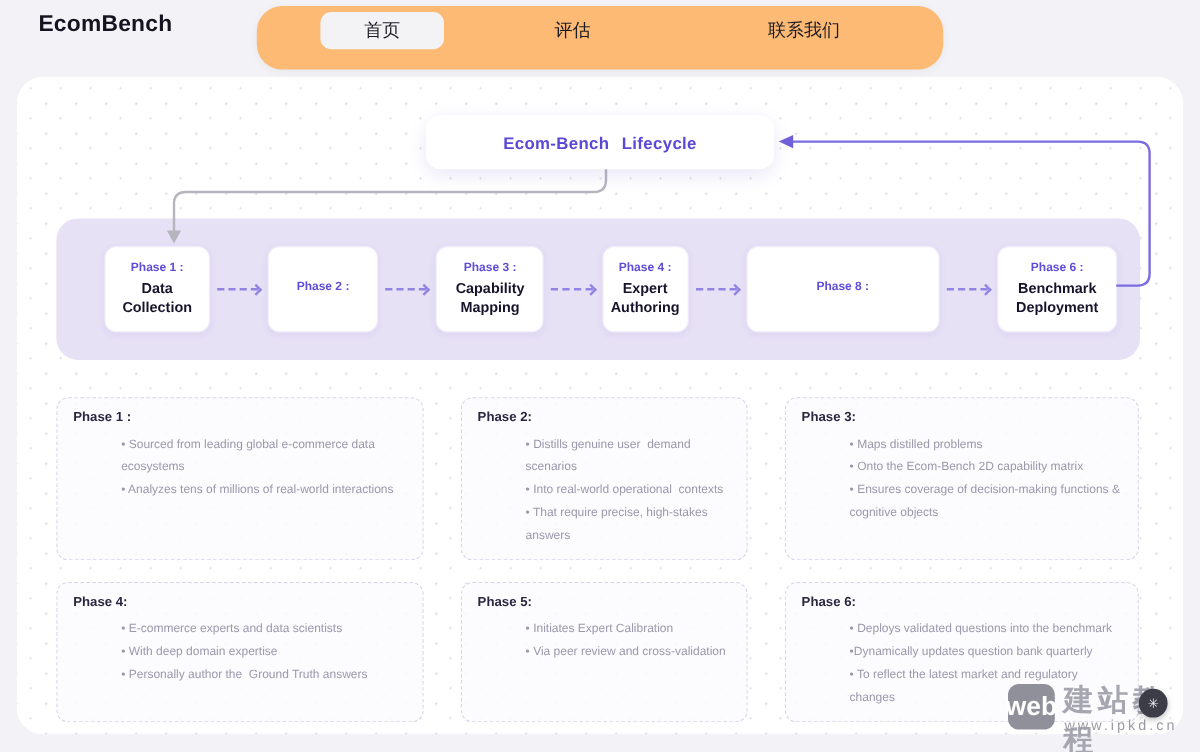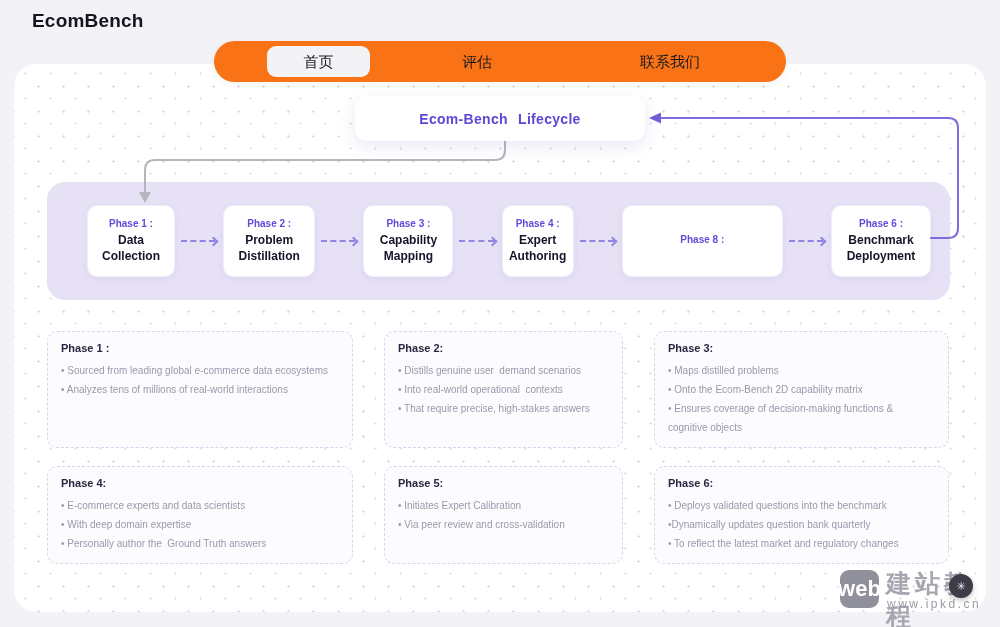--- a/index.html
+++ b/index.html
@@ -9,25 +9,24 @@
     background:#f3f3f7;
     font-family:"Liberation Sans", sans-serif;
   }
 
   
   .logo {
     position:absolute; left:32px; top:10px;
     font-size:19px; font-weight:800; color:#15131f; letter-spacing:.2px;
   }
   .nav {
-    position:absolute; left:214px; top:5px; width:572px; height:41px;
-    background:#f97316; border-radius:21px;
+    position:absolute; left:214px; top:5px; width:572px; height:53px;
+    background:#fdba74; border-radius:21px;
     box-shadow:0 2px 8px rgba(20,20,40,.05);
     z-index:10;
-    margin-top:36px;
   }
   .nav-item {
     position:absolute; top:5px; height:31px; line-height:31px;
     text-align:center; font-size:15px; color:#1a1a22;
     border-radius:9px; cursor:pointer;
   }
   .nav-item.active { background:#f3f3f6; }
   .nav-item.n1 { left:53px;  width:103px; }
   .nav-item.n2 { left:213px; width:100px; }
   .nav-item.n3 { left:396px; width:120px; }
@@ -94,21 +93,21 @@
     column-gap:31px; row-gap:18px; z-index:2;
   }
   .dcard {
     background:rgba(252,251,254,.85);
     border:1.5px dashed #ddd2ec; border-radius:10px;
     padding:10px 13px 10px;
   }
   .dcard.r1 { min-height:117px; }
   .dcard.r2 { min-height:96px; }
   .dcard-title { font-size:11px; font-weight:700; color:#2b2540; margin-bottom:7px; }
-  .bullet { font-size:10px; color:#9b98ab; line-height:19px; white-space:pre-wrap; }
+  .bullet { font-size:10px; color:#9b98ab; line-height:19px; white-space:pre-wrap;margin-left:40px; }
 
   
   .wm-badge {
     position:absolute; left:840px; top:570px; width:39px; height:38px;
     background:#90909b; border-radius:9px; color:#ffffff;
     font-size:22px; font-weight:700;
     display:flex; align-items:center; justify-content:center; z-index:5;
   }
   .wm-title {
     position:absolute; left:886px; top:567px; z-index:5;
@@ -153,21 +152,20 @@
     <div class="phase-box pw1">
       <div class="phase-label">Phase 1 :</div>
       <div class="phase-name">Data Collection</div>
     </div>
     <div class="pconn">
         <span class="dash"></span>
         <span class="chev"></span>
       </div>
     <div class="phase-box pw2">
       <div class="phase-label">Phase 2 :</div>
-      <div class="phase-name">Problem Distillation</div>
     </div>
     <div class="pconn">
         <span class="dash"></span>
         <span class="chev"></span>
       </div>
     <div class="phase-box pw3">
       <div class="phase-label">Phase 3 :</div>
       <div class="phase-name">Capability Mapping</div>
     </div>
     <div class="pconn">

